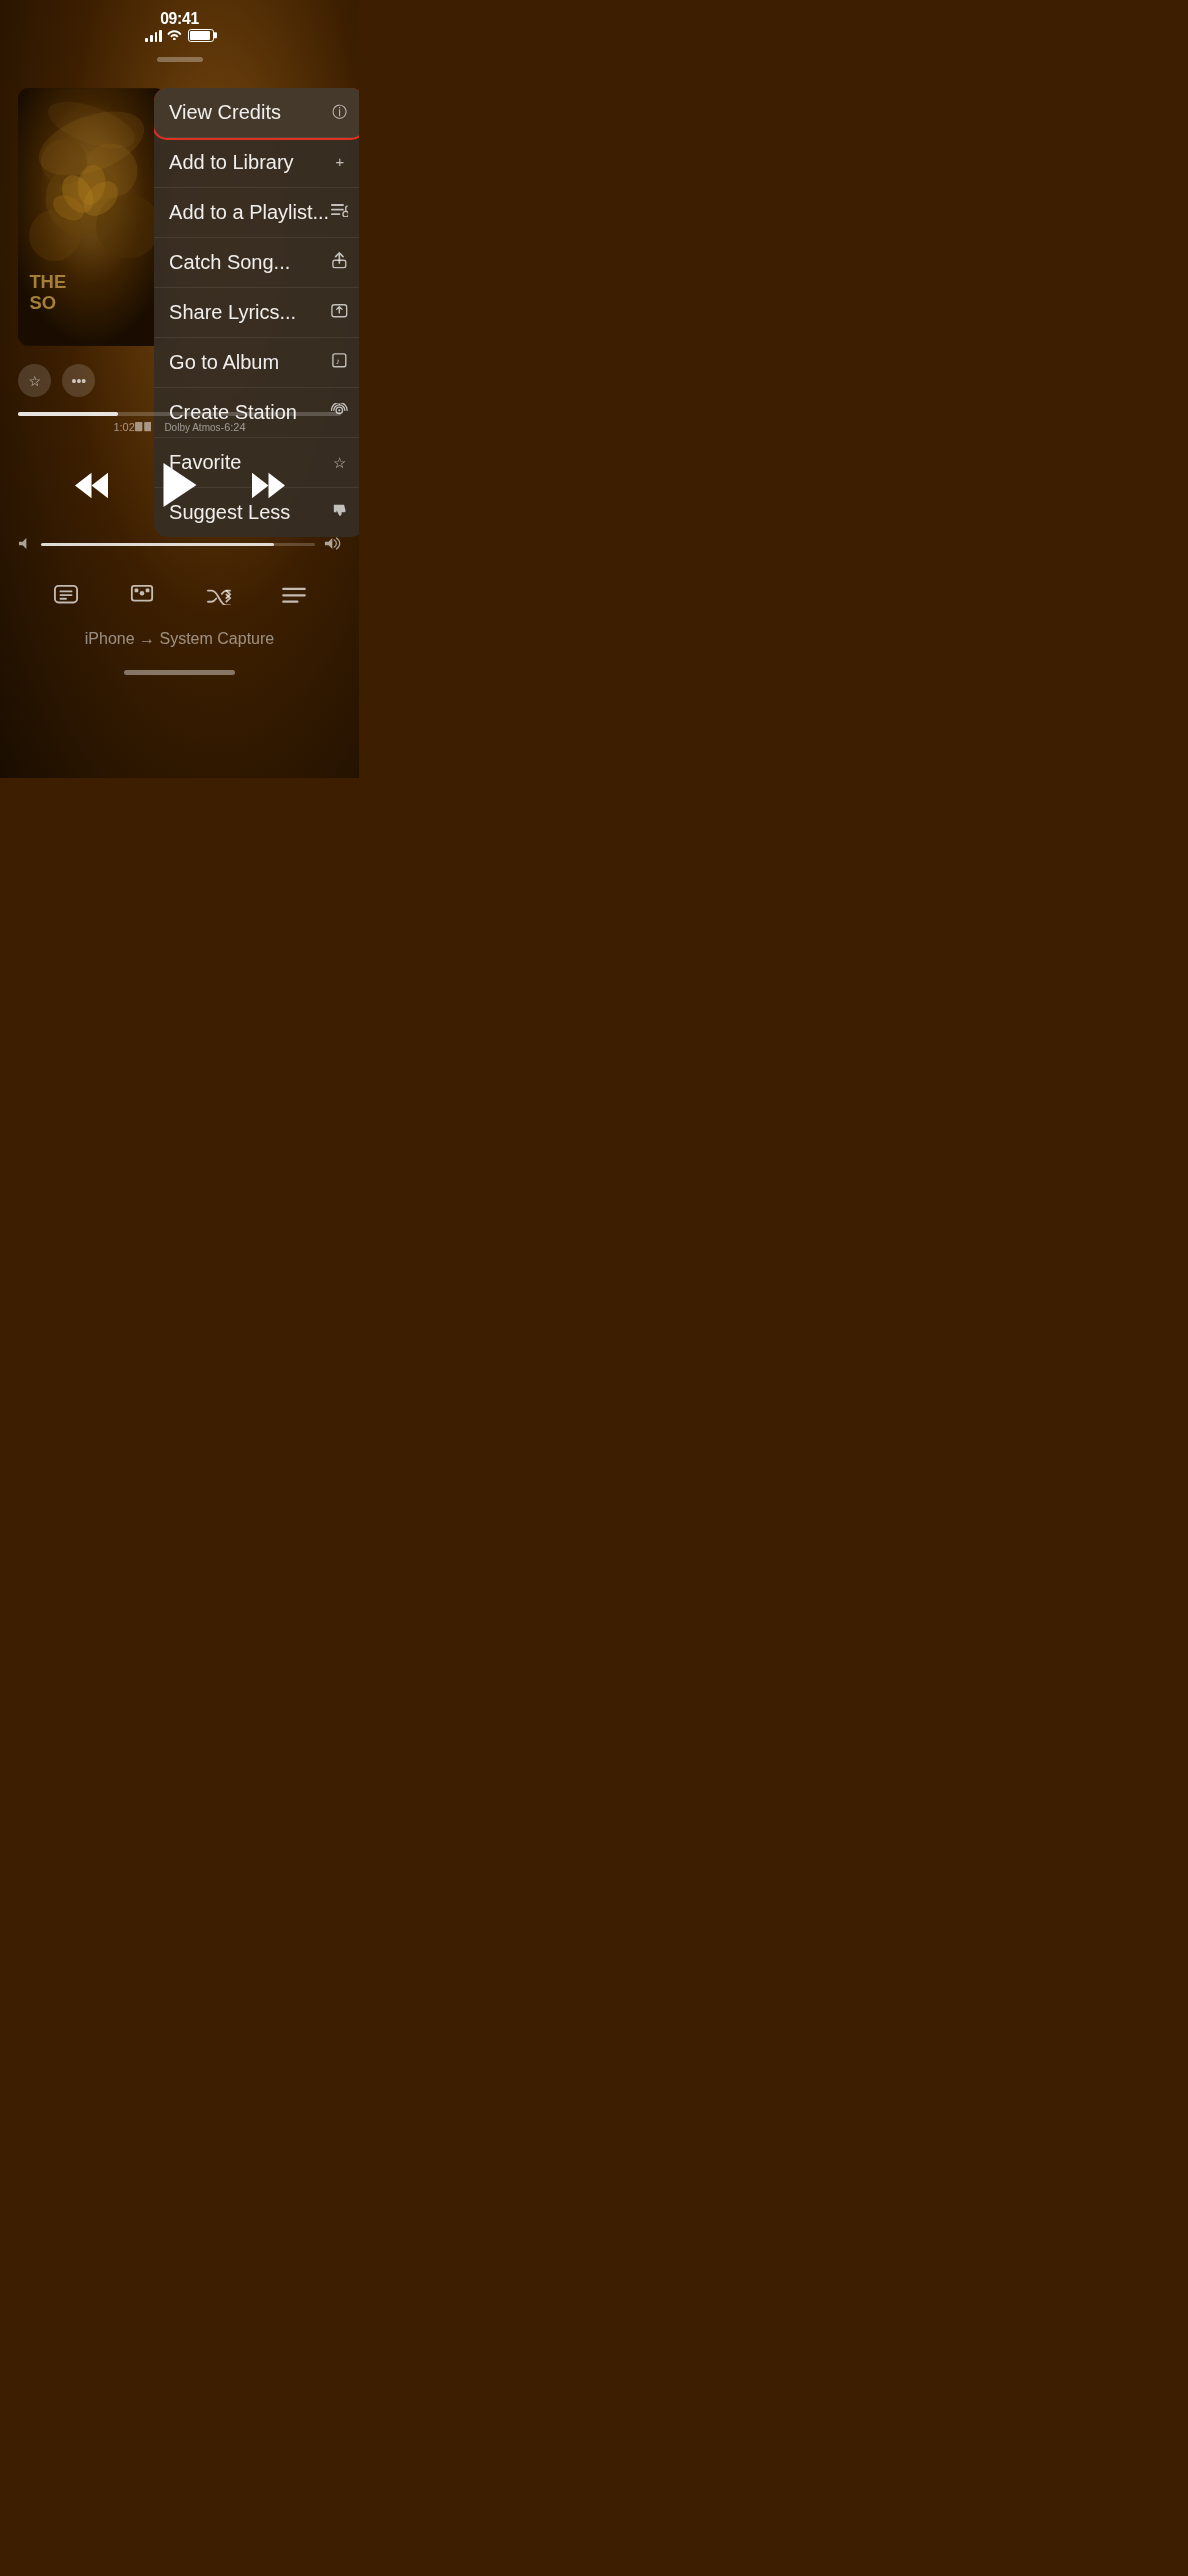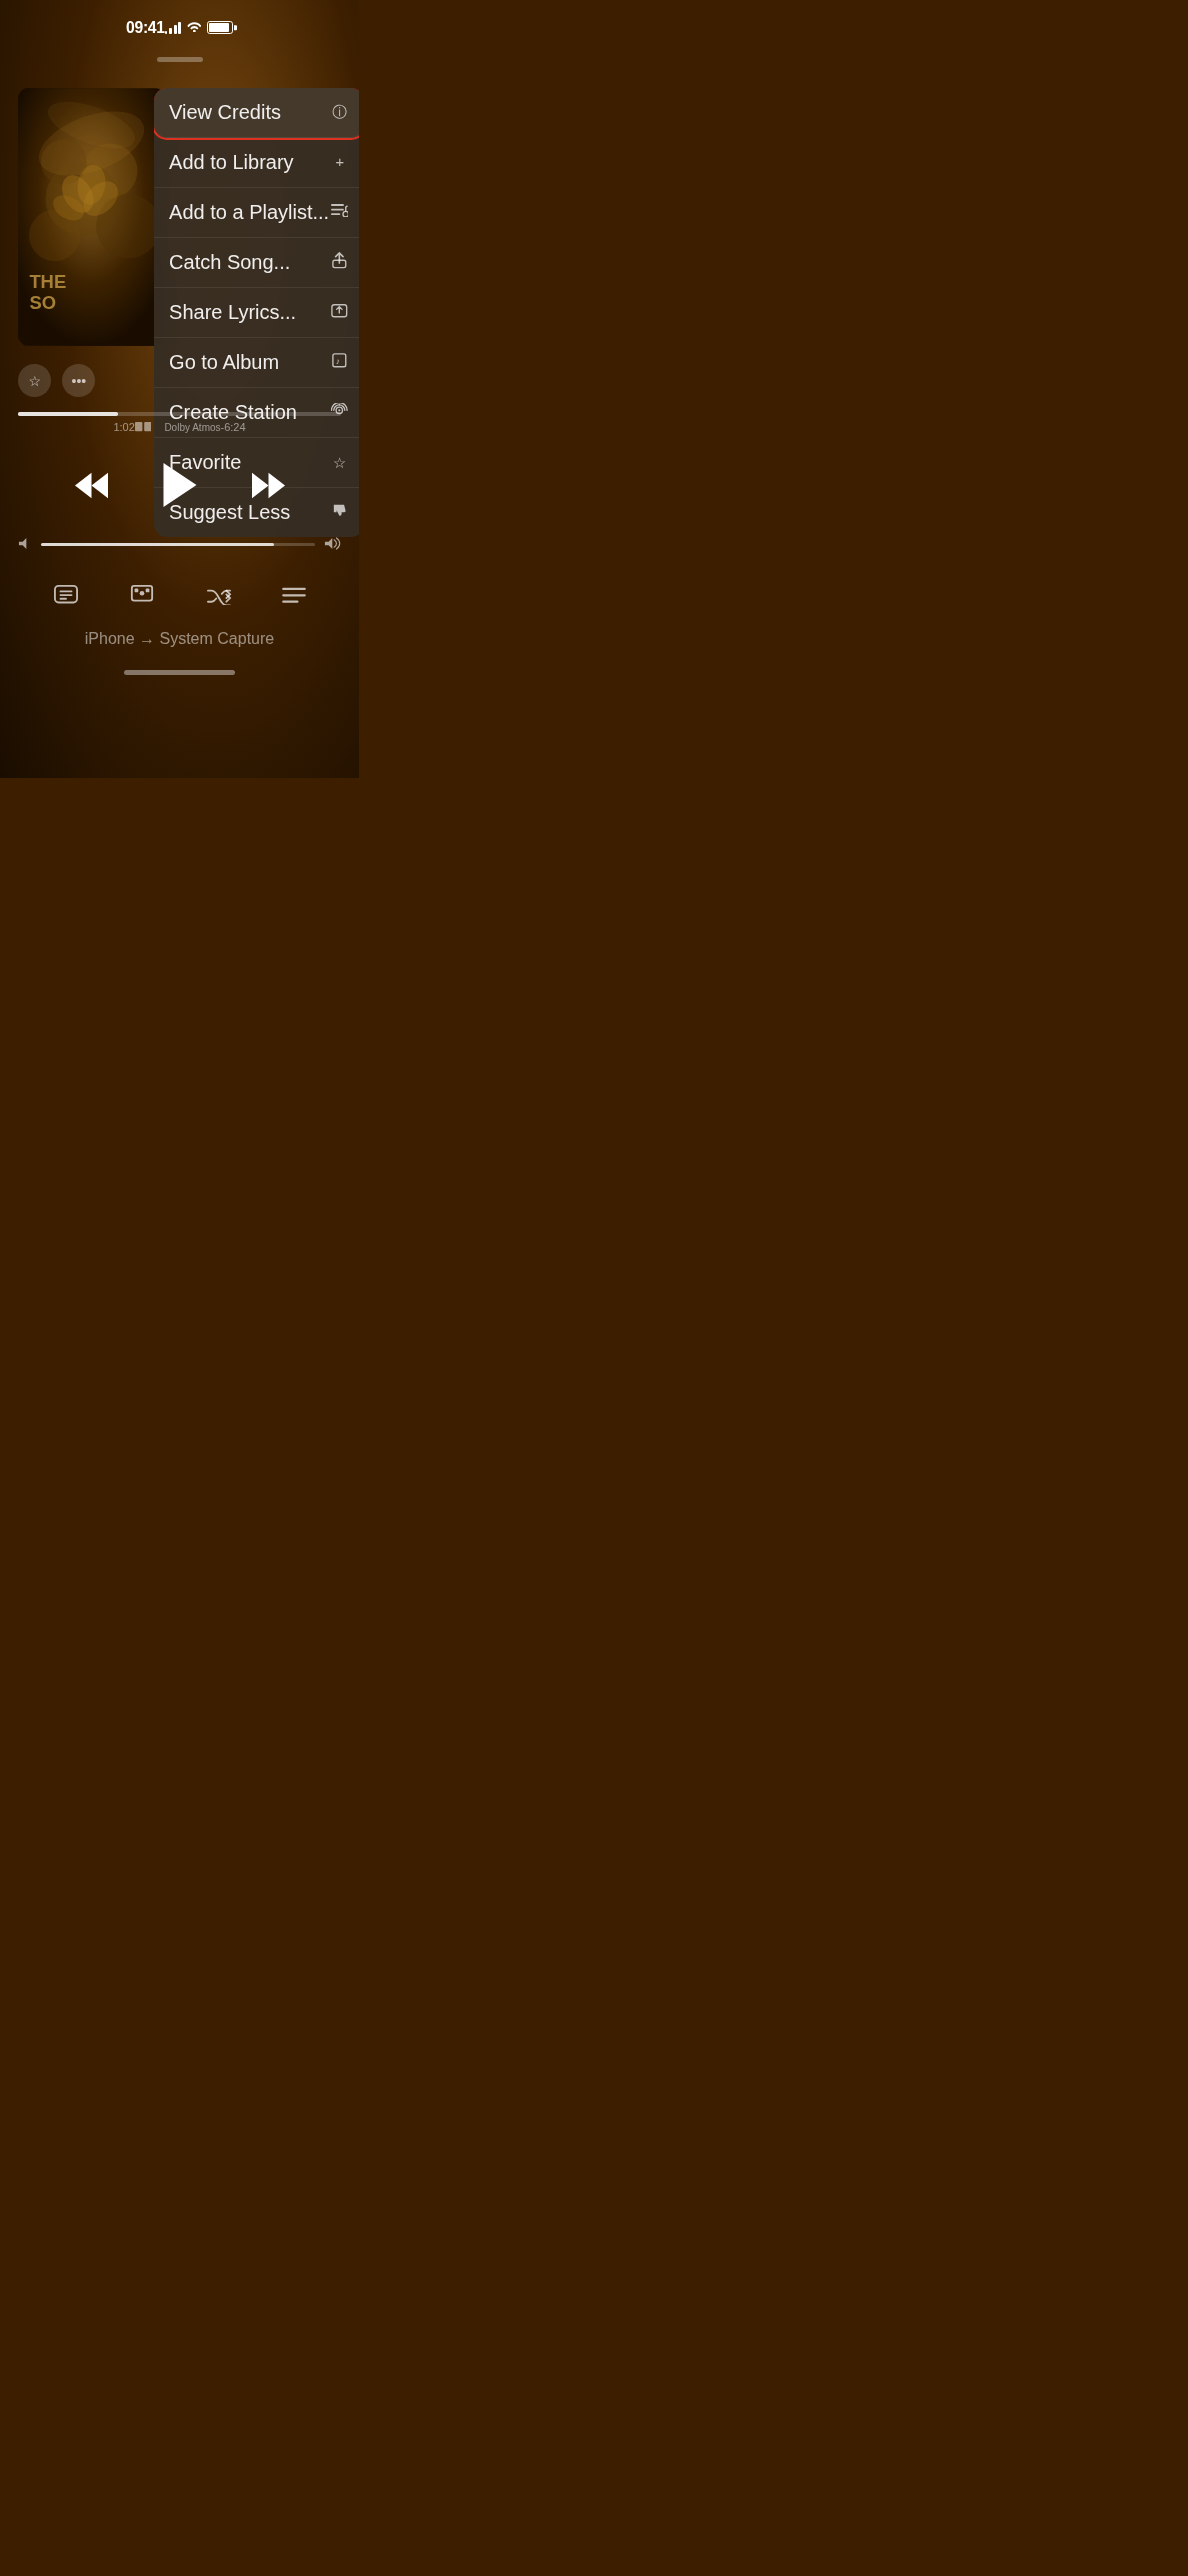--- a/index.html
+++ b/index.html
@@ -21,23 +21,24 @@
       background: radial-gradient(ellipse at 60% 30%, #7a4a10 0%, #3d1f00 50%, #1a0d00 100%);
       z-index: 0;
     }
 
     
     .status-bar {
       position: relative;
       z-index: 10;
       display: flex;
       align-items: center;
-      justify-content: center;
+      justify-content: flex-end;
       padding: 13px 22px 7.4px;
       height: 50px;
+      flex-direction: column;
     }
 
     .status-time {
       font-size: 15.7px;
       font-weight: 600;
       color: #fff;
       letter-spacing: -0.3px;
     }
 
     .status-icons {

